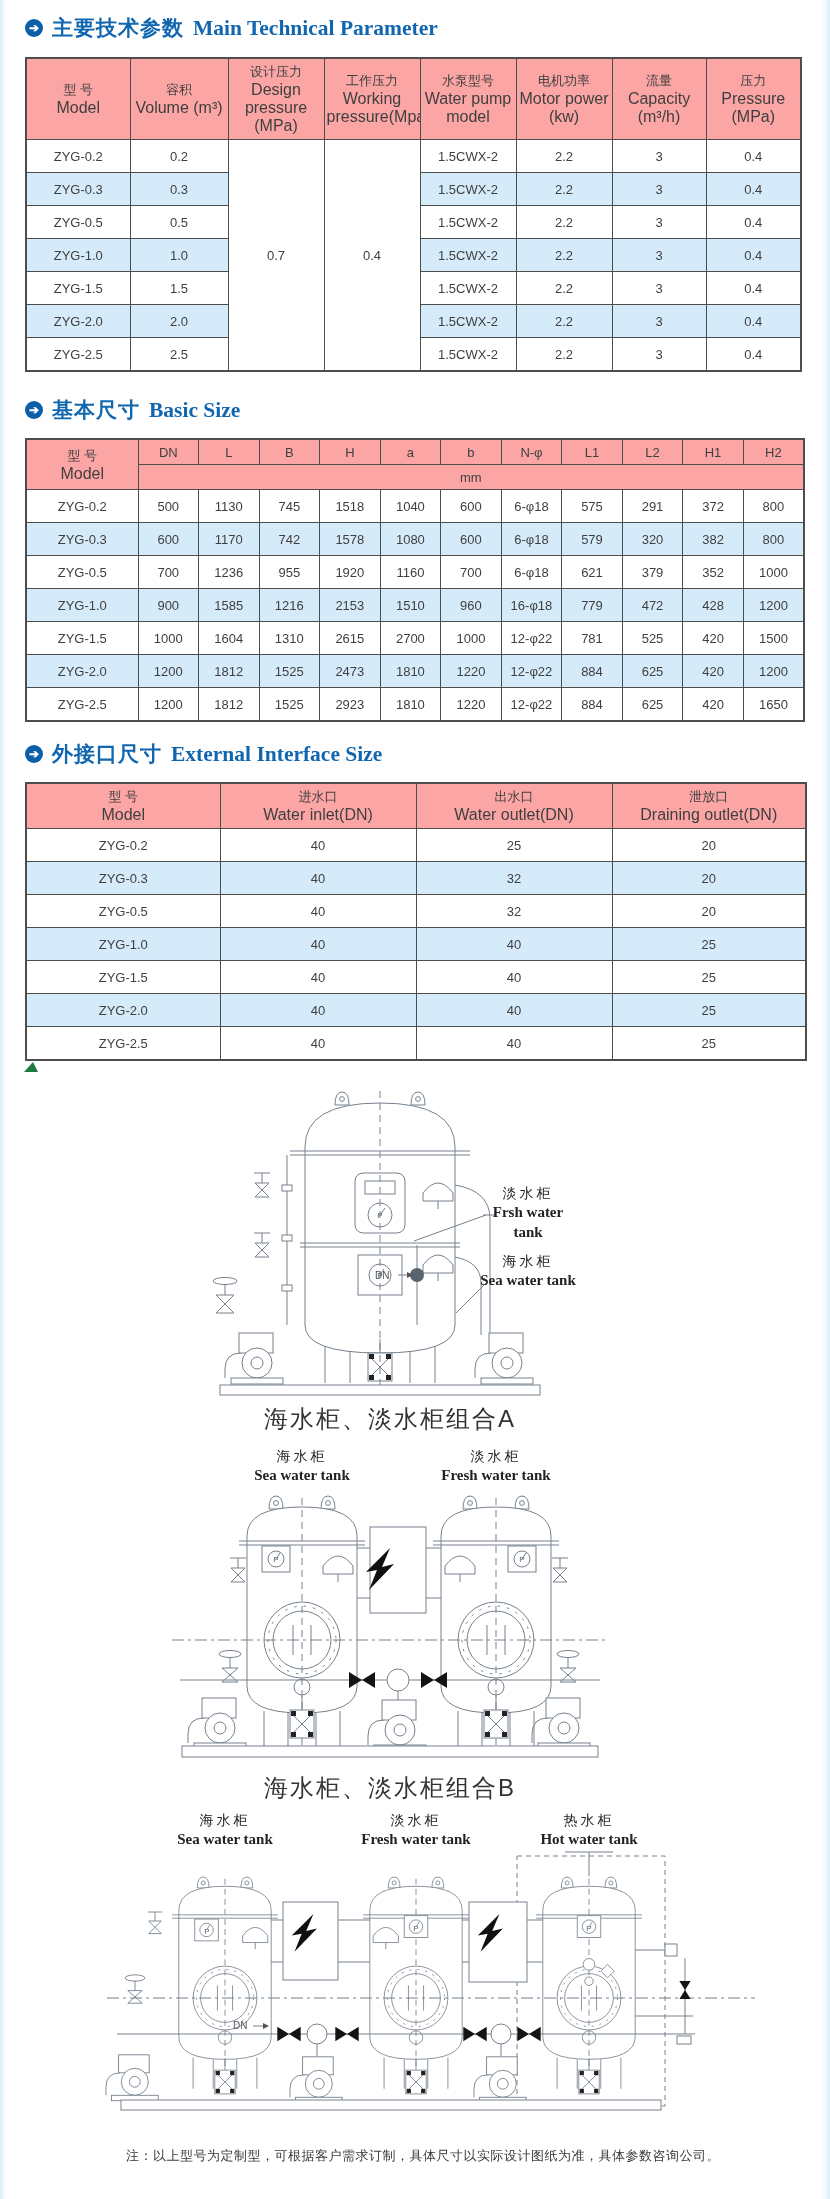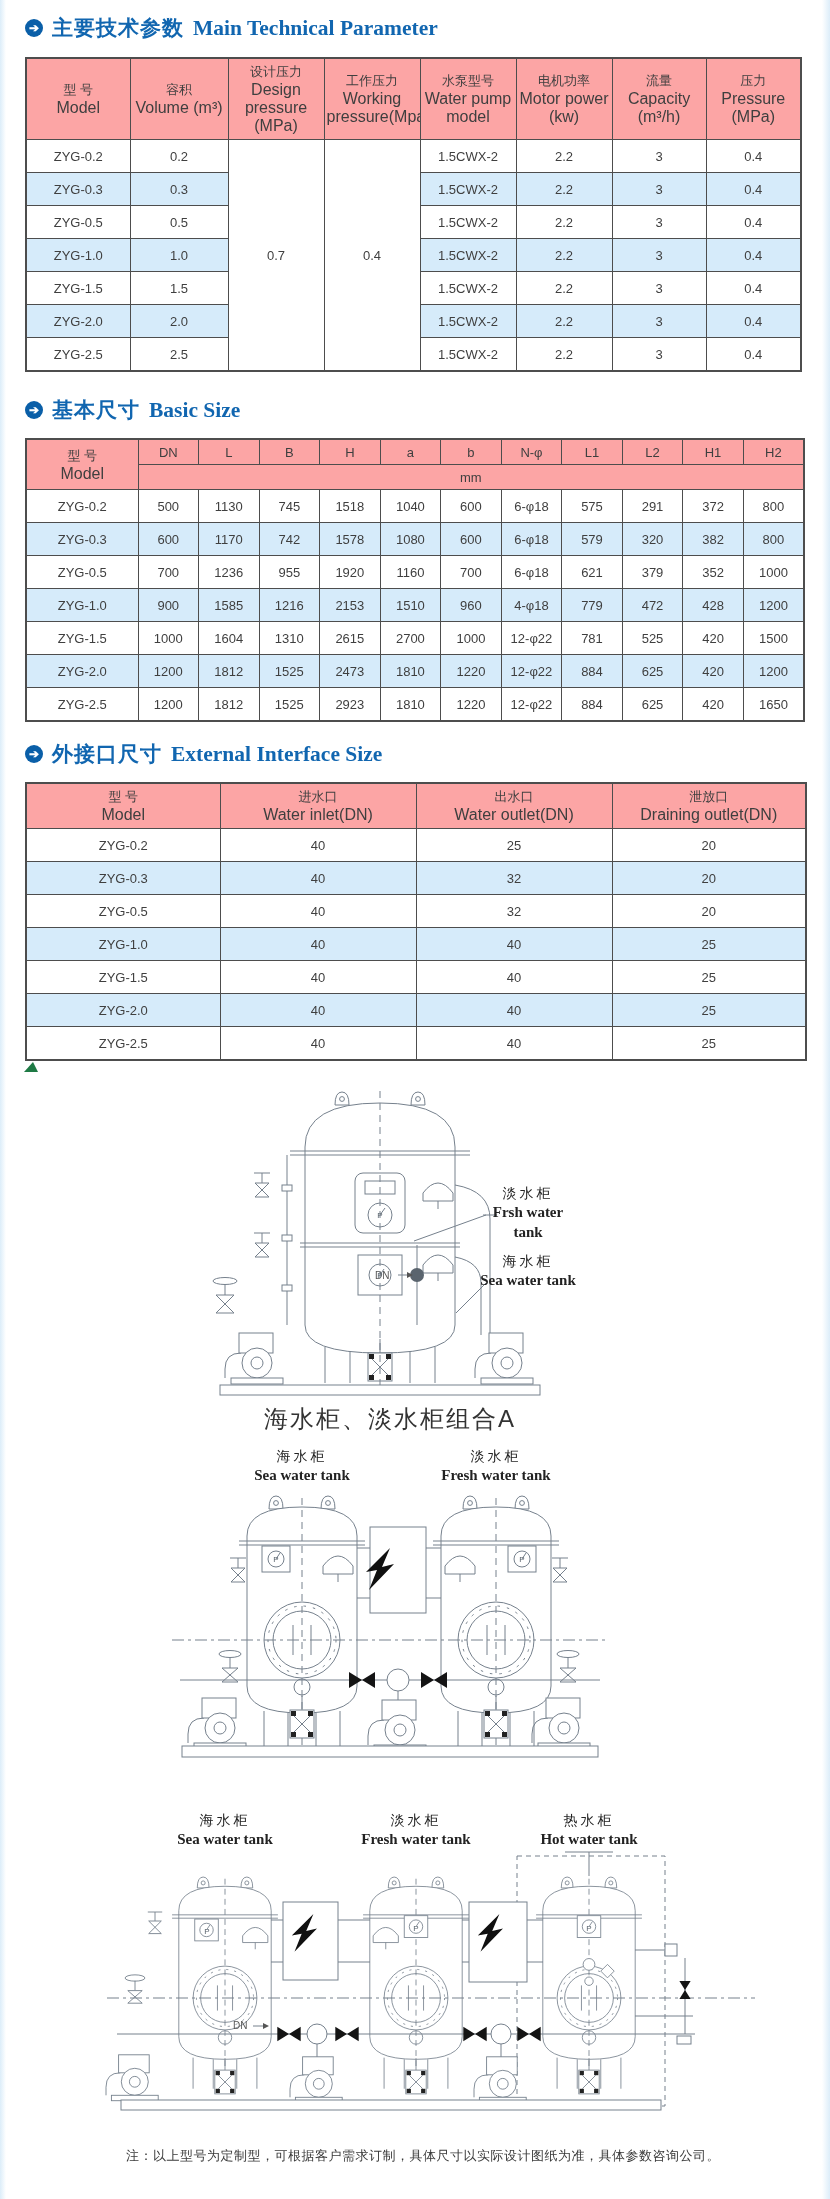--- a/index.html
+++ b/index.html
@@ -229,21 +229,21 @@
           <td>1000</td>
         </tr>
         <tr class="alt">
           <td>ZYG-1.0</td>
           <td>900</td>
           <td>1585</td>
           <td>1216</td>
           <td>2153</td>
           <td>1510</td>
           <td>960</td>
-          <td>4-φ18</td>
+          <td>16-φ18</td>
           <td>779</td>
           <td>472</td>
           <td>428</td>
           <td>1200</td>
         </tr>
         <tr>
           <td>ZYG-1.5</td>
           <td>1000</td>
           <td>1604</td>
           <td>1310</td>
@@ -537,20 +537,21 @@
         <line x1="288" y1="243" x2="288" y2="258"></line>
         <use href="#g-pump" transform="translate(108,278)"></use>
         <use href="#g-pump" transform="translate(288,280)"></use>
         <use href="#g-pump" transform="translate(452,278)"></use>
         <use href="#g-cluster" transform="translate(192,276)"></use>
         <use href="#g-cluster" transform="translate(386,276)"></use>
         <rect x="72" y="298" width="416" height="11" fill="#fff"></rect>
       </g>
     </svg>
   </div>
+  <div class="cap" style="left:110px;top:1772px;width:560px;">海水柜、淡水柜组合B</div>
 
   <div class="dwg" style="left:55px;top:1812px;width:730px;height:306px;">
     <div class="tanklabel" style="left:100px;top:0;width:140px;">
       <div class="lz">海水柜</div>
       <div class="le">Sea water tank</div>
     </div>
     <div class="tanklabel" style="left:291px;top:0;width:140px;">
       <div class="lz">淡水柜</div>
       <div class="le">Fresh water tank</div>
     </div>

